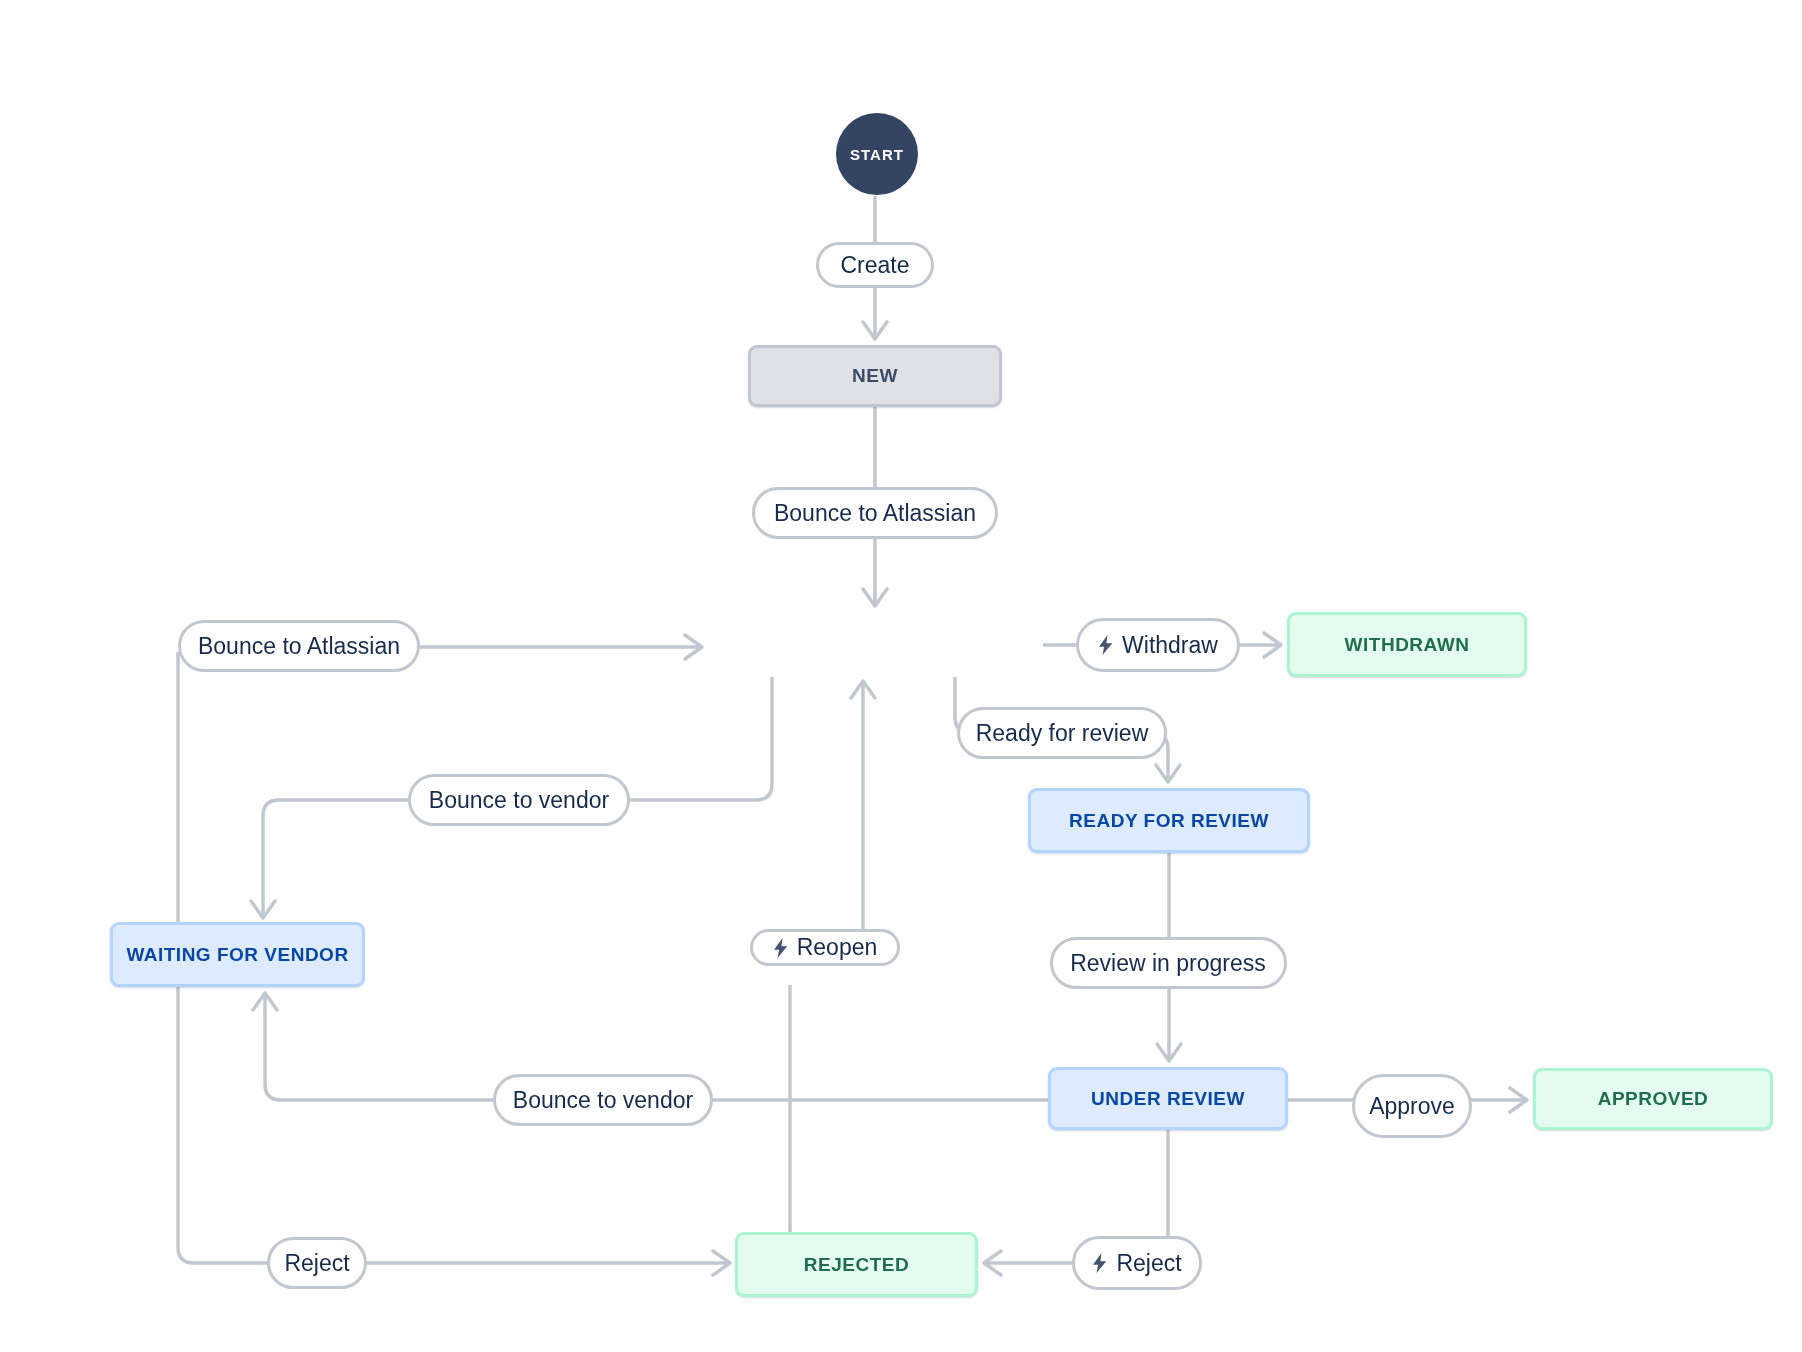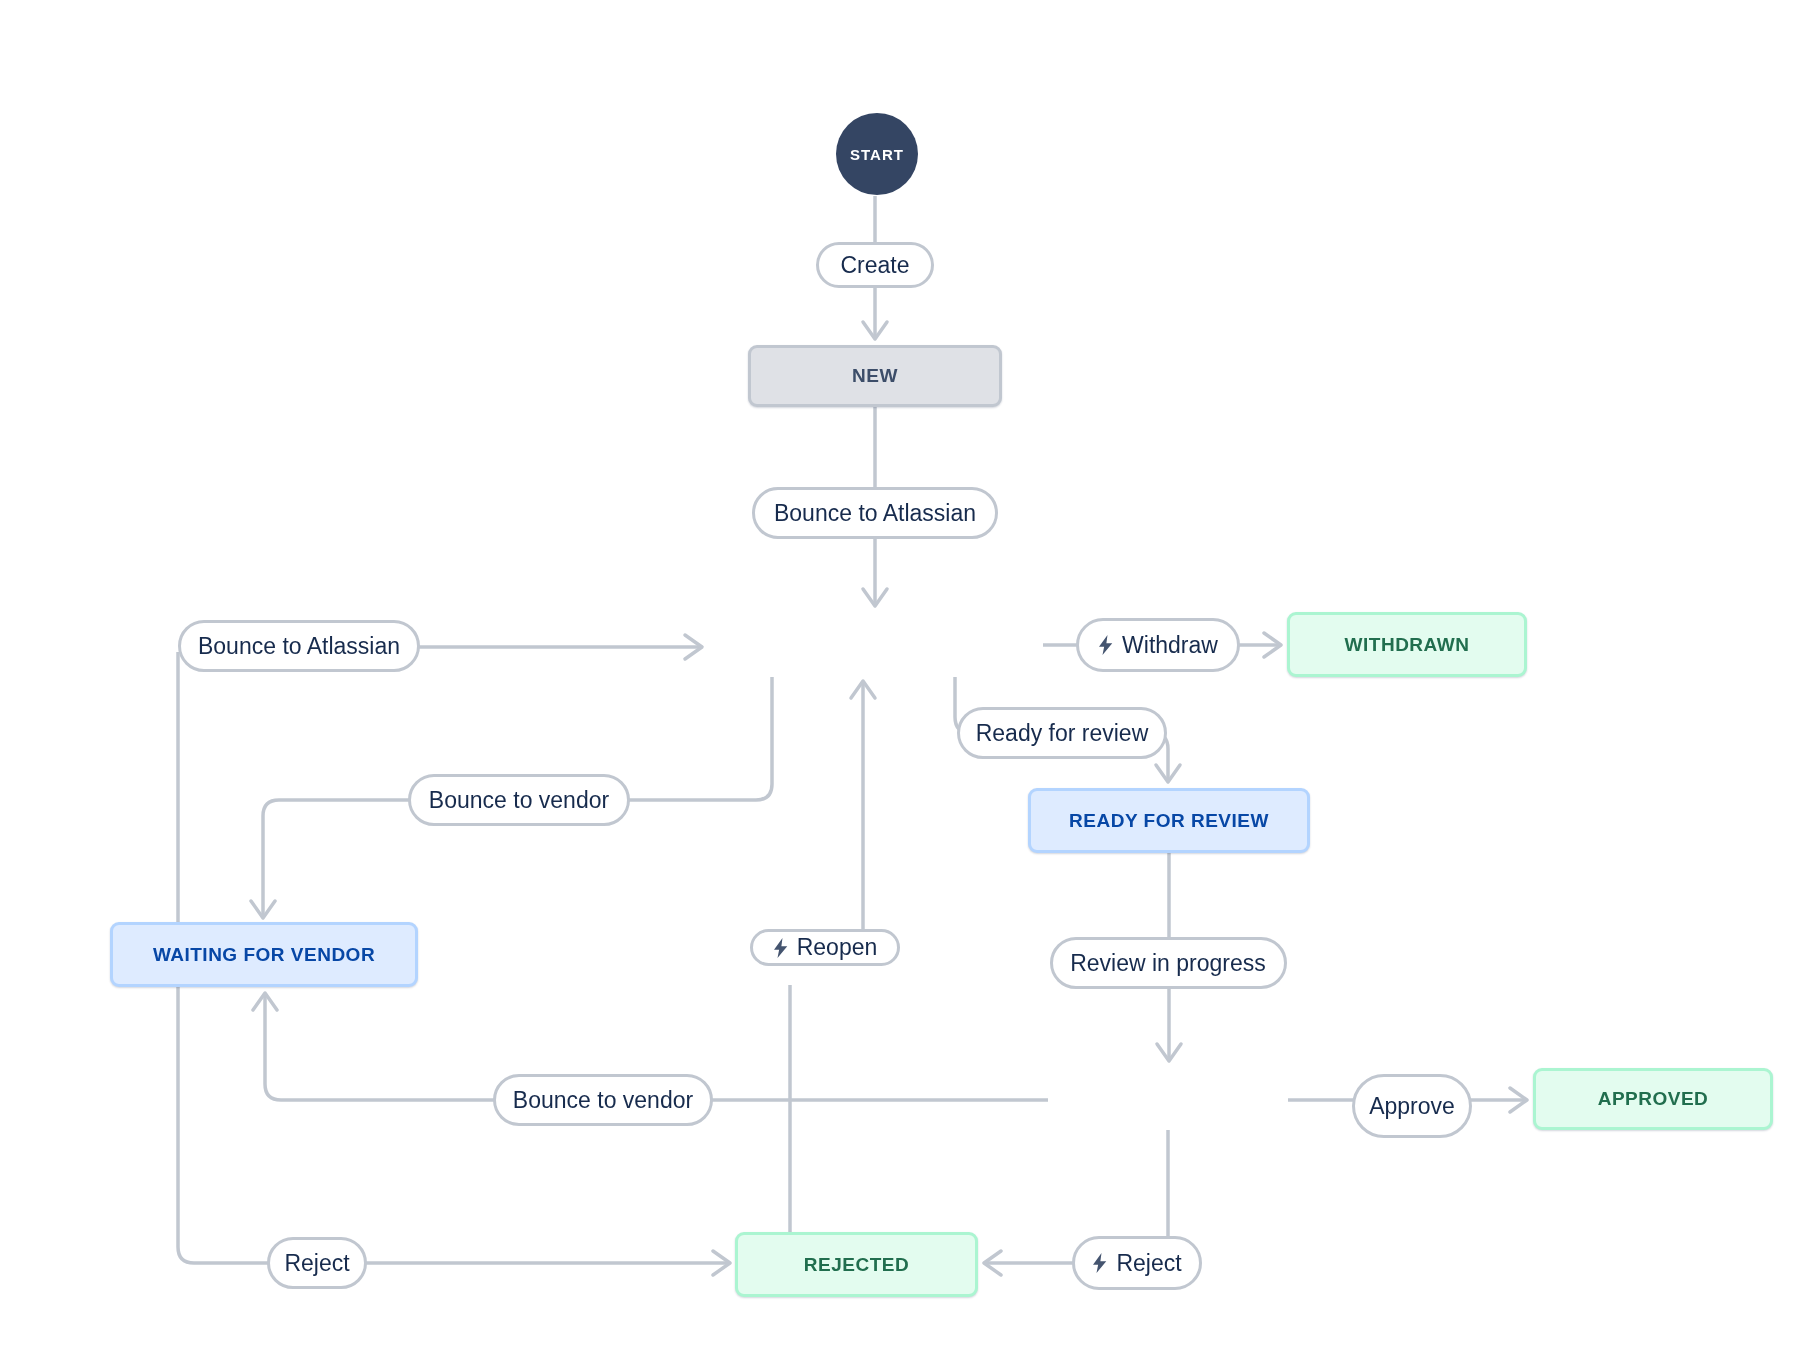--- a/index.html
+++ b/index.html
@@ -47,21 +47,22 @@
       <path class="edge" d="M 863 935 L 863 681" marker-end="url(#arrow)"></path>
       <path class="edge" d="M 772 677 L 772 784 Q 772 800 756 800 L 279 800 Q 263 800 263 816 L 263 918" marker-end="url(#arrow)"></path>
       <path class="edge" d="M 178 922 L 178 652"></path>
       <path class="edge" d="M 410 647 L 702 647" marker-end="url(#arrow)"></path>
       <path class="edge" d="M 178 987 L 178 1247 Q 178 1263 194 1263 L 730 1263" marker-end="url(#arrow)"></path>
     </svg>
 <div class="node start" style="left: 836px; top: 113px; width: 82px; height: 82px;">START</div>
     <div class="node gray" style="left: 748px; top: 345px; width: 254px; height: 62px;">NEW</div>
     <div class="node green" style="left: 1287px; top: 612px; width: 240px; height: 65px;">WITHDRAWN</div>
     <div class="node blue" style="left: 1028px; top: 788px; width: 282px; height: 65px;">READY FOR REVIEW</div>
-    <div class="node blue" style="left: 110px; top: 922px; width: 308px; height: 65px;">WAITING FOR VENDOR</div>
+    <div class="node blue" style="left: 110px; top: 922px; width: 255px; height: 65px;">WAITING FOR VENDOR</div>
+    <div class="node blue" style="left: 1048px; top: 1067px; width: 240px; height: 63px;">UNDER REVIEW</div>
     <div class="node green" style="left: 1533px; top: 1068px; width: 240px; height: 62px; text-align: center;">APPROVED</div>
     <div class="node green" style="left: 735px; top: 1232px; width: 243px; height: 65px;">REJECTED</div>
     <div class="pill" style="left: 816px; top: 242px; width: 118px; height: 46px;">
       <span>Create</span>
     </div>
     <div class="pill" style="left: 752px; top: 487px; width: 246px; height: 52px;">
       <span>Bounce to Atlassian</span>
     </div>
     <div class="pill" style="left: 1076px; top: 618px; width: 164px; height: 54px;">
       <svg class="bolt" viewBox="0 0 12 16">

